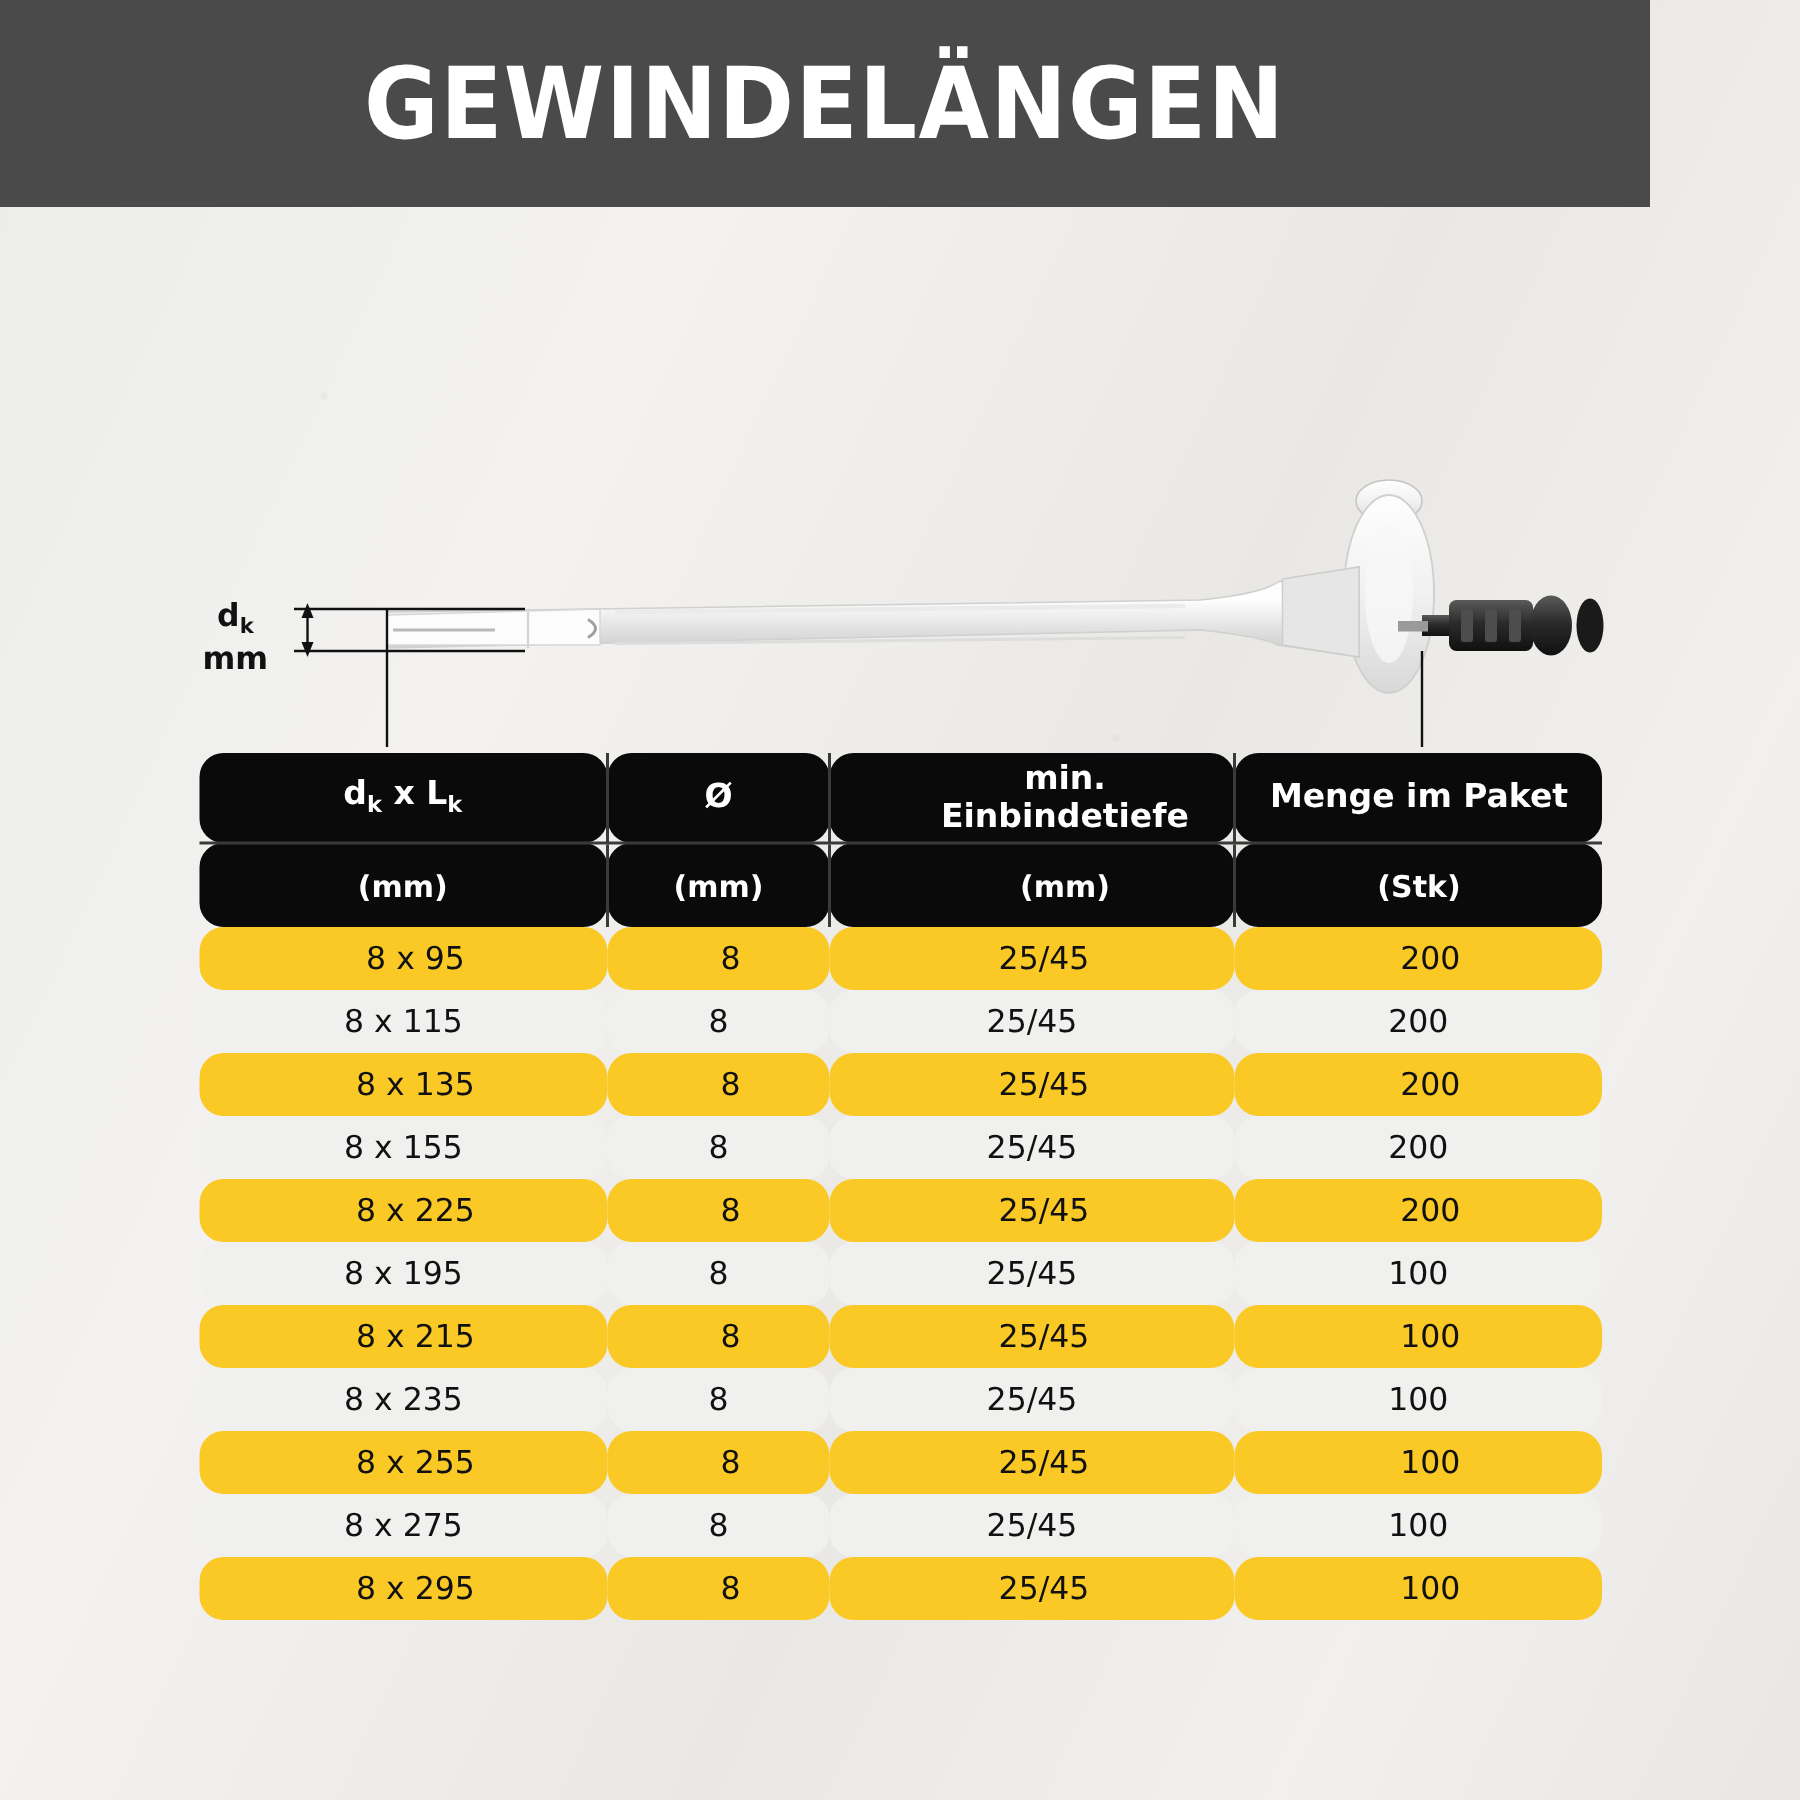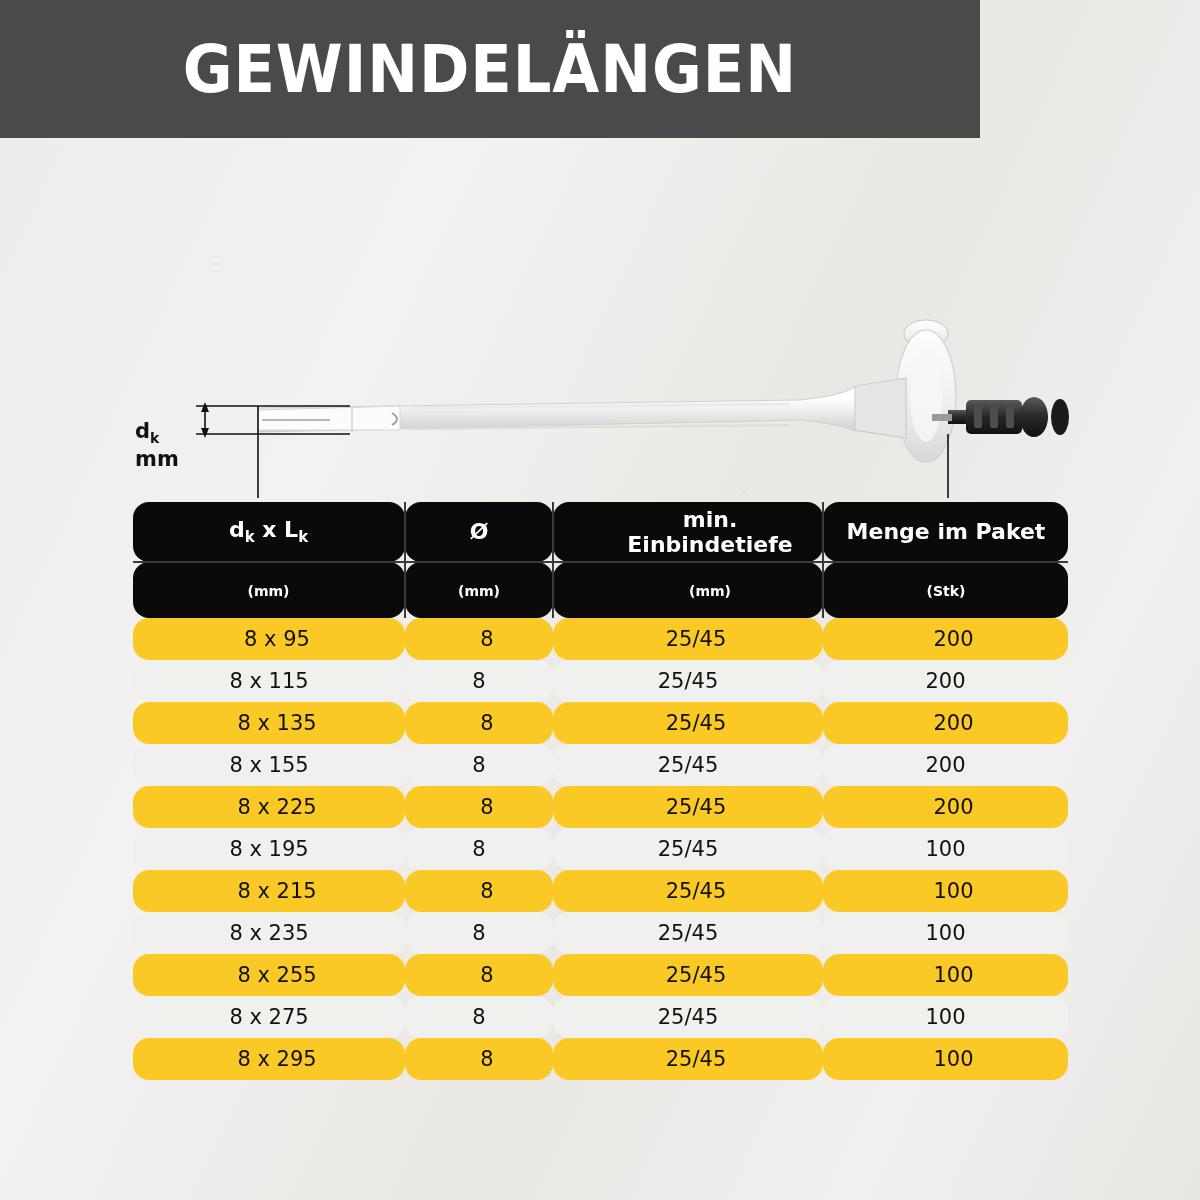--- a/index.html
+++ b/index.html
@@ -15,21 +15,21 @@
     background:
       radial-gradient(circle at 18% 22%, rgba(0,0,0,0.035) 0 2px, rgba(0,0,0,0) 3px),
       radial-gradient(circle at 62% 41%, rgba(0,0,0,0.03) 0 1.5px, rgba(0,0,0,0) 3px),
       radial-gradient(circle at 81% 76%, rgba(0,0,0,0.03) 0 2px, rgba(0,0,0,0) 4px),
       radial-gradient(circle at 36% 83%, rgba(0,0,0,0.025) 0 1.5px, rgba(0,0,0,0) 3px),
       linear-gradient(115deg, #ececea 0%, #f3f2f0 30%, #e9e8e5 58%, #f1f0ee 80%, #e8e7e4 100%);
   }
   
   .header {
     position: absolute; top: 0; left: 0;
-    width: 980px; height: 138px;
+    width: 1100px; height: 138px;
     background: #4a4a4a;
     display: flex; align-items: center; justify-content: center;
   }
   .header-title {
     color: #ffffff;
     font-family: "DejaVu Sans", sans-serif;
     font-weight: bold;
     font-size: 66px;
     letter-spacing: 1px;
     transform: scaleX(0.92);
@@ -41,22 +41,21 @@
     top: 138px; left: 0; width: 1200px; height: 360px;
   }
   .dk-label {
     position: absolute;
     left: 135px; top: 262px;
     font-family: "DejaVu Sans", sans-serif;
     font-weight: bold;
     font-size: 21px;
     color: #111;
     line-height: 21px;
-    text-align: left;
-    margin-top: 21px;
+    text-align: center;
   }
   .dk-label sub { font-size: 14px; }
   .lk-label {
     position: absolute;
     left: 0; top: 440px; width: 1200px;
     text-align: center;
     font-family: "DejaVu Sans", sans-serif;
     font-weight: bold;
     font-size: 27px;
     color: #111;
@@ -78,21 +77,21 @@
   }
   thead th {
     background: #0a0a0a;
     color: #ffffff;
     font-weight: bold;
     font-size: 22px;
     height: 60px;
     border-right: 2px solid #3a3a3a;
   }
   thead tr.units th {
-    font-size: 14px;
+    font-size: 20px;
     height: 56px;
     border-top: 2px solid #3a3a3a;
   }
   thead th:last-child { border-right: none; margin-top: 14px; }
   thead th sub { font-size: 15px; }
   tbody td {
     font-size: 21px;
     color: #111;
     height: 42px;
     font-weight: normal;

